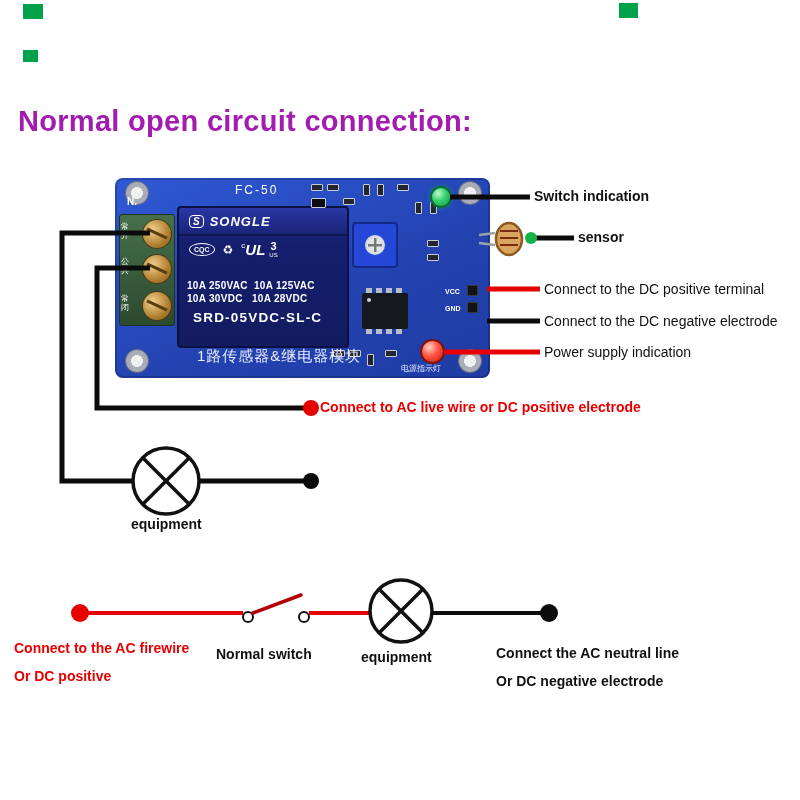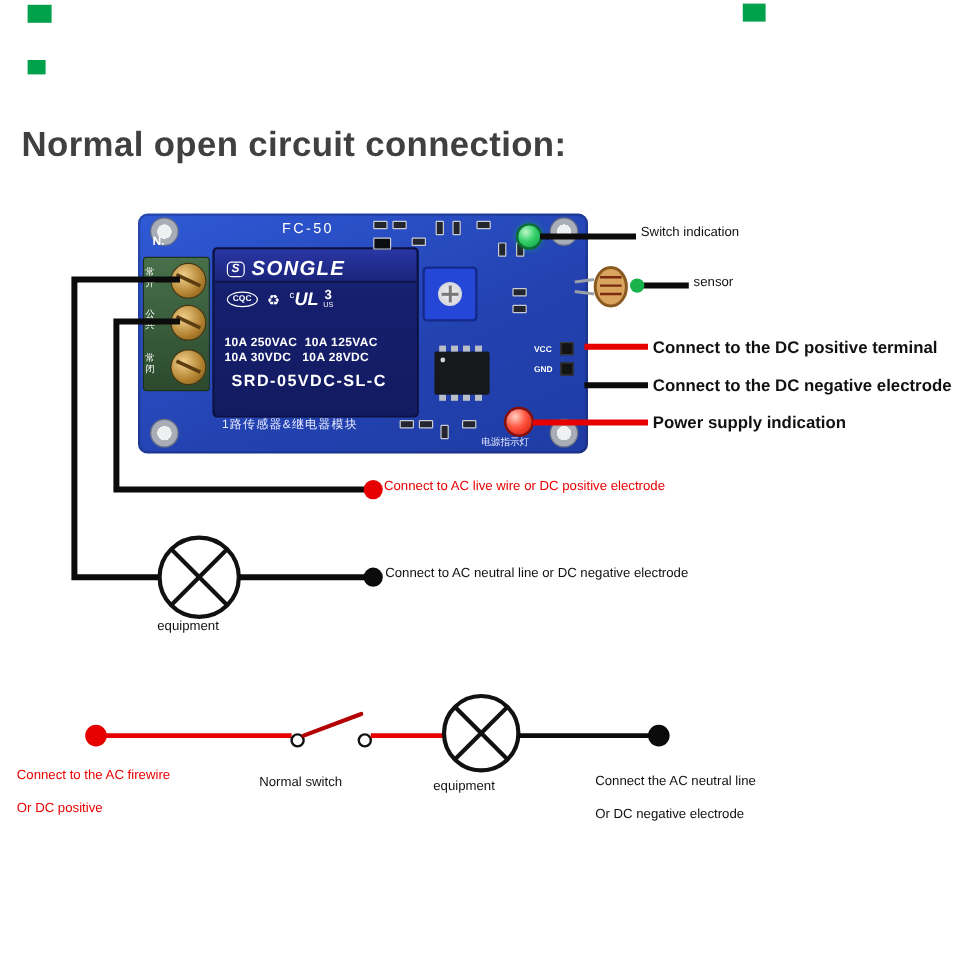--- a/index.html
+++ b/index.html
@@ -1,21 +1,21 @@
 <!DOCTYPE html>
 <html><head>
 <meta charset="utf-8">
 <style>
   *{margin:0;padding:0;box-sizing:border-box}
   body{background:#ffffff}
   .stage{position:relative;width:800px;height:800px;background:#fff;font-family:"Liberation Sans",sans-serif;overflow:hidden}
   .lbl{position:absolute;white-space:nowrap;color:#111}
-  .title{font-size:29px;font-weight:bold;color:#404040;letter-spacing:.3px}
-  .co-lg{font-size:11px;font-weight:normal}
-  .co{font-size:14px;font-weight:700}
+  .title{font-size:29px;font-weight:bold;color:#a21caf;letter-spacing:.3px}
+  .co-lg{font-size:14px;font-weight:bold}
+  .co{font-size:14px;font-weight:400}
   .red{color:#e80000}
   .note{font-size:15px;font-weight:bold;color:#e80000}
   .artifact{position:absolute;background:#00a14b}
   svg.overlay{position:absolute;left:0;top:0}
   .wire-k{fill:none;stroke:#0b0b0b;stroke-width:5}
   .wire-k4{fill:none;stroke:#0b0b0b;stroke-width:4}
   .wire-r{fill:none;stroke:#e60000;stroke-width:5}
   .wire-r4{fill:none;stroke:#e60000;stroke-width:4}
   .equip{fill:#ffffff;stroke:#111;stroke-width:3.5}
   .equip-x{stroke:#111;stroke-width:3.5}
@@ -33,21 +33,21 @@
          background:radial-gradient(circle at 35% 35%,#f2d08c,#b0802f 60%,#7a5418);box-shadow:0 0 0 1px #4a3410}
   .screw::after{content:"";position:absolute;left:3px;top:12px;width:22px;height:3px;background:#5a3c10;transform:rotate(25deg)}
   .tlabel{position:absolute;left:6px;width:10px;font-size:8px;line-height:9px;color:#fff}
   .nlabel{position:absolute;left:12px;top:18px;font-size:10px;color:#fff;font-weight:bold}
   .silk{position:absolute;left:120px;top:5px;font-size:12px;font-weight:normal;color:#fff;letter-spacing:2px}
   .relay{position:absolute;left:62px;top:28px;width:172px;height:142px;border:2px solid #0c1142;border-radius:4px;
          background:linear-gradient(#2a36a4,#151f6e 25%,#131b60)}
   .seam{position:absolute;left:0;top:26px;width:100%;height:2px;background:rgba(0,0,0,.35)}
   .brand-row{position:absolute;left:10px;top:6px;color:#fff;display:flex;align-items:center;gap:6px}
   .songle-logo{font-size:10px;font-weight:bold;font-style:italic;border:1.5px solid #fff;border-radius:4px;padding:0 3px}
-  .brand{font-size:17px;font-weight:bold;font-style:italic;letter-spacing:1px}
+  .brand{font-size:13px;font-weight:bold;font-style:italic;letter-spacing:1px}
   .cert-row{position:absolute;left:10px;top:33px;color:#fff;display:flex;align-items:center;gap:8px}
   .cqc{font-size:7px;font-weight:bold;border:1px solid #fff;border-radius:50%;padding:2px 4px}
   .recycle{font-size:12px}
   .ulwrap{display:flex;align-items:flex-start}
   .ul-c{font-size:8px}
   .ul{font-size:15px;font-weight:bold;font-style:italic}
   .ul-col{display:flex;flex-direction:column;align-items:center;line-height:1;margin-left:4px}
   .ul-num{font-size:11px;font-weight:bold}
   .ul-us{font-size:6px}
   .ratings{position:absolute;left:8px;color:#fff;font-size:10px;font-weight:bold;letter-spacing:.3px;white-space:pre}
@@ -64,21 +64,21 @@
   .ic-dot{position:absolute;left:5px;top:5px;width:4px;height:4px;border-radius:50%;background:#cfd3d9}
   .led{position:absolute;border-radius:50%}
   .led-green{left:317px;top:10px;width:18px;height:18px;
              background:radial-gradient(circle at 35% 30%,#bdf8c9,#35d06a 45%,#0f9c3f);
              box-shadow:0 0 0 2px #0a6e2c,0 0 7px rgba(20,200,90,.85)}
   .led-red{left:307px;top:163px;width:21px;height:21px;
            background:radial-gradient(circle at 35% 30%,#ffd0c4,#ff5540 45%,#cf1400);box-shadow:0 0 0 2px #8a0e00}
   .smd{position:absolute;background:#23262e;border:1px solid #c8ccd4;border-radius:1px}
   .pinlbl{position:absolute;left:330px;font-size:7px;font-weight:bold;color:#fff}
   .pin{position:absolute;left:352px;width:11px;height:11px;background:#141414;border:1px solid #3a3a3a}
-  .board-cn{position:absolute;left:70px;top:169px;font-size:10px;color:#e8ecff;letter-spacing:1px}
+  .board-cn{position:absolute;left:82px;top:169px;font-size:15px;color:#e8ecff;letter-spacing:1px}
   .power-cn{position:absolute;left:286px;top:185px;font-size:8px;color:#e8ecff}
 </style>
 </head>
 <body>
 
 <div class="stage">
 
   <div class="artifact" style="left:23px;top:4px;width:20px;height:15px"></div>
   <div class="artifact" style="left:619px;top:3px;width:19px;height:15px"></div>
   <div class="artifact" style="left:23px;top:50px;width:15px;height:12px"></div>
@@ -209,21 +209,20 @@
     </g>
   </svg>
 
   <div class="lbl co-lg" style="left:534px;top:188px">Switch indication</div>
   <div class="lbl co-lg" style="left:578px;top:229px">sensor</div>
   <div class="lbl co" style="left:544px;top:281px">Connect to the DC positive terminal</div>
   <div class="lbl co" style="left:544px;top:313px">Connect to the DC negative electrode</div>
   <div class="lbl co-lg red" style="left:320px;top:399px">Connect to AC live wire or DC positive electrode</div>
 
   <div class="lbl co" style="left:544px;top:344px">Power supply indication</div>
-  <div class="lbl co-lg" style="left:321px;top:472px">Connect to AC neutral line or DC negative electrode</div>
   <div class="lbl co-lg" style="left:131px;top:516px">equipment</div>
 
 
   <div class="lbl co-lg red" style="left:14px;top:640px">Connect to the AC firewire</div>
   <div class="lbl co-lg red" style="left:14px;top:668px">Or DC positive</div>
   <div class="lbl co-lg" style="left:216px;top:646px">Normal switch</div>
   <div class="lbl co-lg" style="left:361px;top:649px">equipment</div>
   <div class="lbl co-lg" style="left:496px;top:645px">Connect the AC neutral line</div>
   <div class="lbl co-lg" style="left:496px;top:673px">Or DC negative electrode</div>
 

